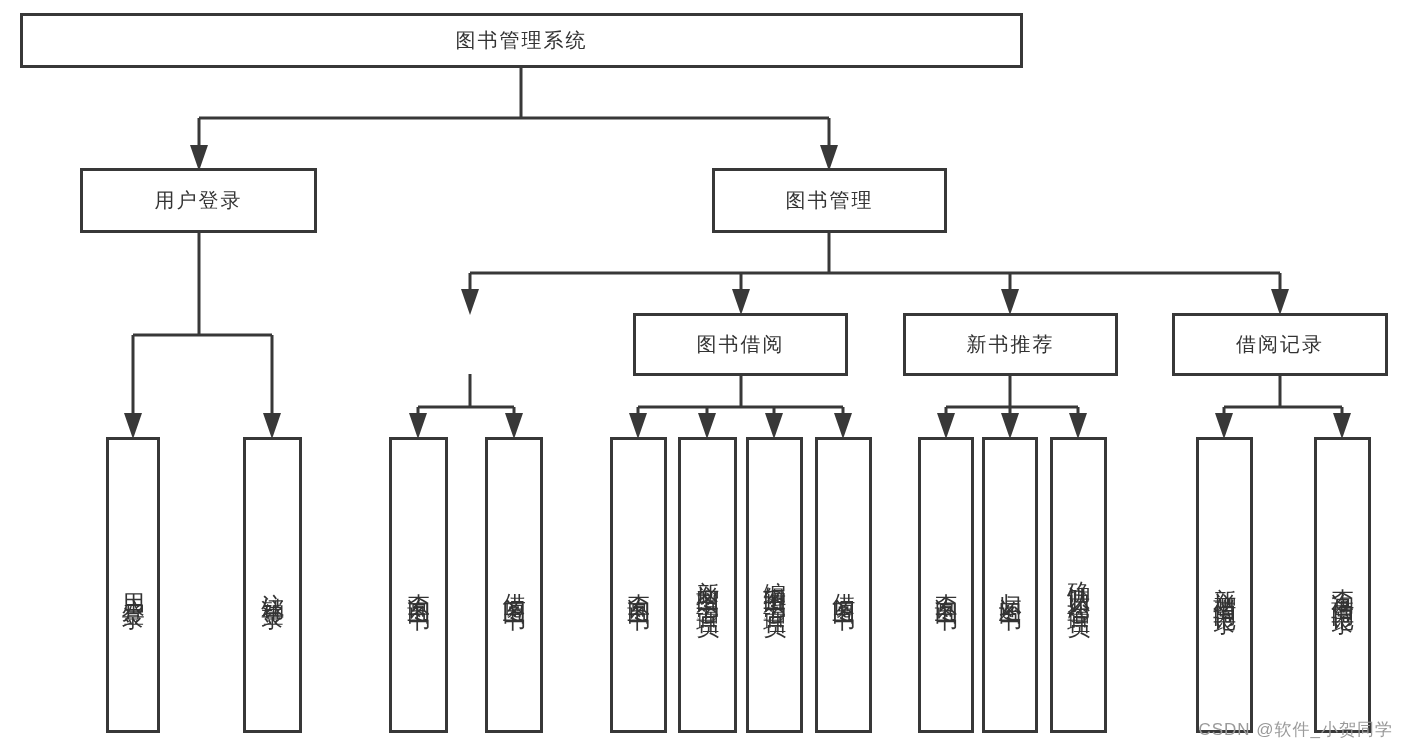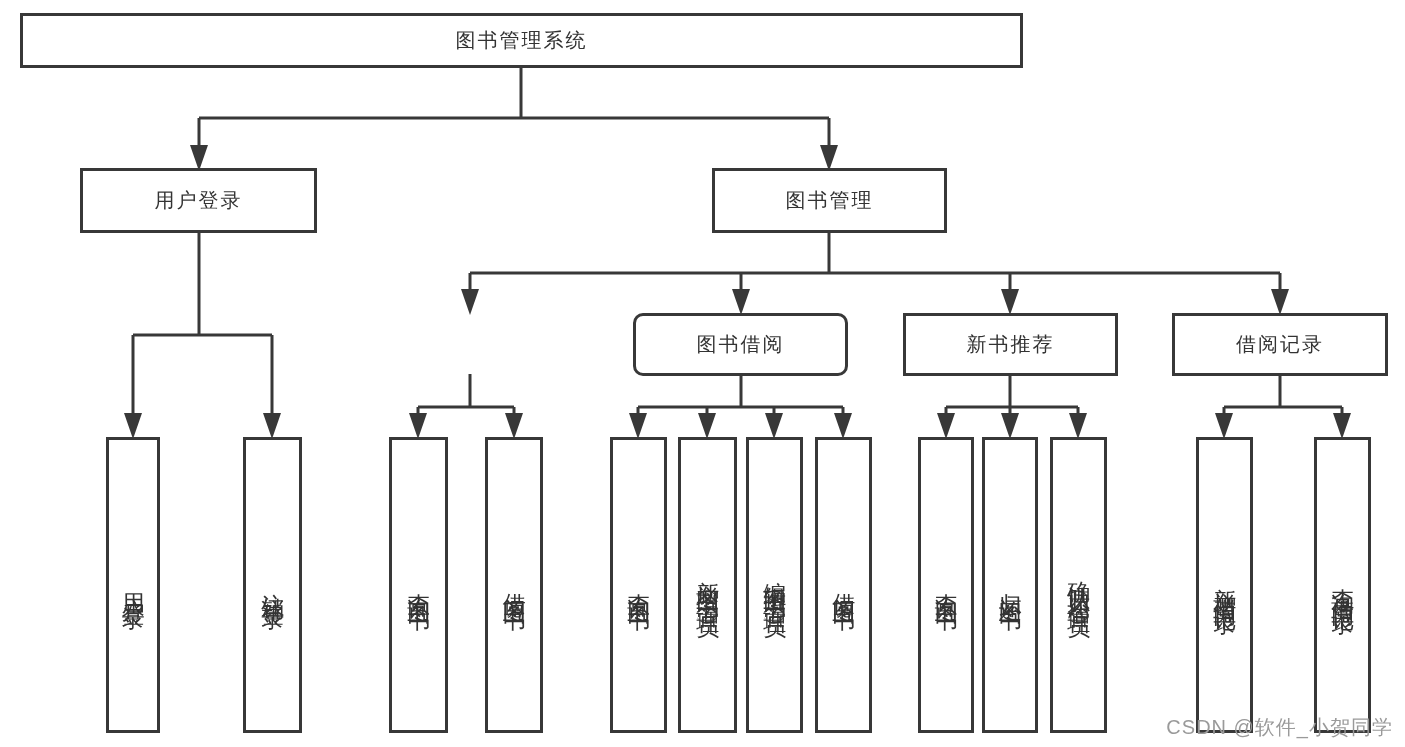--- a/index.html
+++ b/index.html
@@ -42,21 +42,21 @@
     writing-mode: vertical-rl;
     text-orientation: mixed;
     font-size: 23px;
     letter-spacing: 5px;
     line-height: 1.1;
   }
   .watermark {
     position: absolute;
     right: 12px;
     bottom: 6px;
-    font-size: 20px;
+    font-size: 17px;
     letter-spacing: 1px;
     color: #9a9a9a;
     z-index: 10;
     white-space: nowrap;
   }
 </style>
 </head>
 <body>
 
 <div class="canvas">
@@ -102,21 +102,21 @@
       <polygon fill="#383838" stroke="none" points="1215,413 1233,413 1224,439"></polygon>
       <polygon fill="#383838" stroke="none" points="1333,413 1351,413 1342,439"></polygon>
     </g>
   </svg>
 
   <div class="box hbox" style="left:20px; top:13px; width:1003px; height:55px;">图书管理系统</div>
 
   <div class="box hbox" style="left:80px; top:168px; width:237px; height:65px;">用户登录</div>
   <div class="box hbox" style="left:712px; top:168px; width:235px; height:65px;">图书管理</div>
 
-  <div class="box hbox" style="left:633px; top:313px; width:215px; height:63px;border-radius:10px;">图书借阅</div>
+  <div class="box hbox" style="left:633px; top:313px; width:215px; height:63px;">图书借阅</div>
   <div class="box hbox" style="left:903px; top:313px; width:215px; height:63px;">新书推荐</div>
   <div class="box hbox" style="left:1172px; top:313px; width:216px; height:63px;">借阅记录</div>
 
   <div class="box vbox" style="left:106px; top:437px; width:54px; height:296px;">用户登录</div>
   <div class="box vbox" style="left:243px; top:437px; width:59px; height:296px;">注销登录</div>
 
   <div class="box vbox" style="left:389px; top:437px; width:59px; height:296px;">查询图书</div>
   <div class="box vbox" style="left:485px; top:437px; width:58px; height:296px;">借阅图书</div>
 
   <div class="box vbox" style="left:610px; top:437px; width:57px; height:296px;">查询图书</div>

